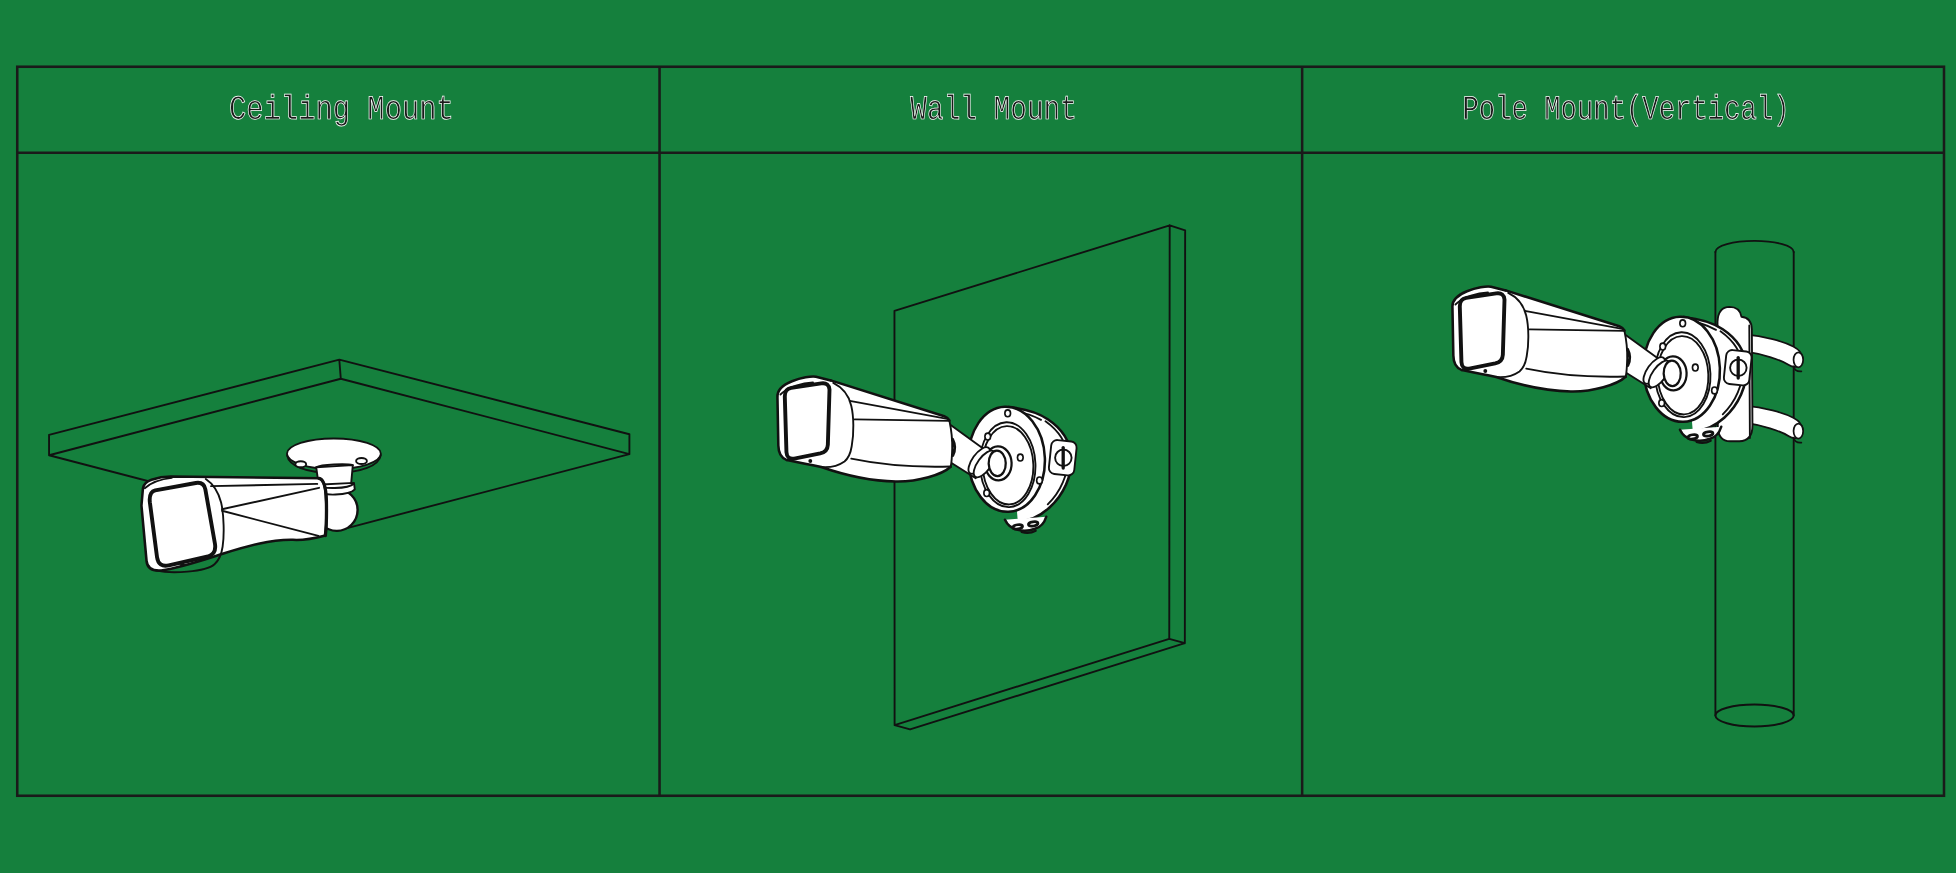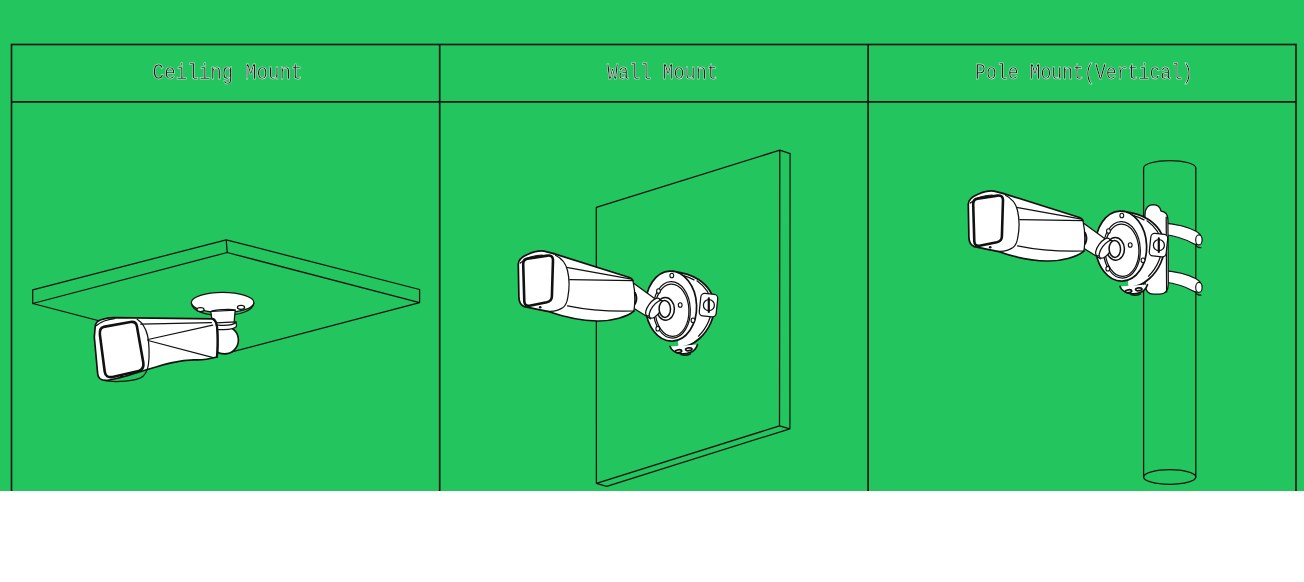--- a/index.html
+++ b/index.html
@@ -1,16 +1,16 @@
 <!DOCTYPE html>
 <html><head>
 <meta charset="utf-8">
 <style>
   html,body{margin:0;padding:0;background:#ffffff;}
-  #page{position:relative;width:1304px;height:491px;background:#22c55e;overflow:hidden;}
+  #page{position:relative;width:1304px;height:582px;background:#15803d;overflow:hidden;}
   svg{display:block;}
   text{font-family:"Liberation Mono", monospace;fill:#1a1a1a;}
 </style>
 </head>
 <body>
 <div id="page">
 <svg width="1304" height="582" viewBox="0 0 1304 582" xmlns="http://www.w3.org/2000/svg">
 
   <g fill="none" stroke="#1a1a1a" stroke-width="1.7">
     <rect x="11.5" y="44.5" width="1284.5" height="486"></rect>

